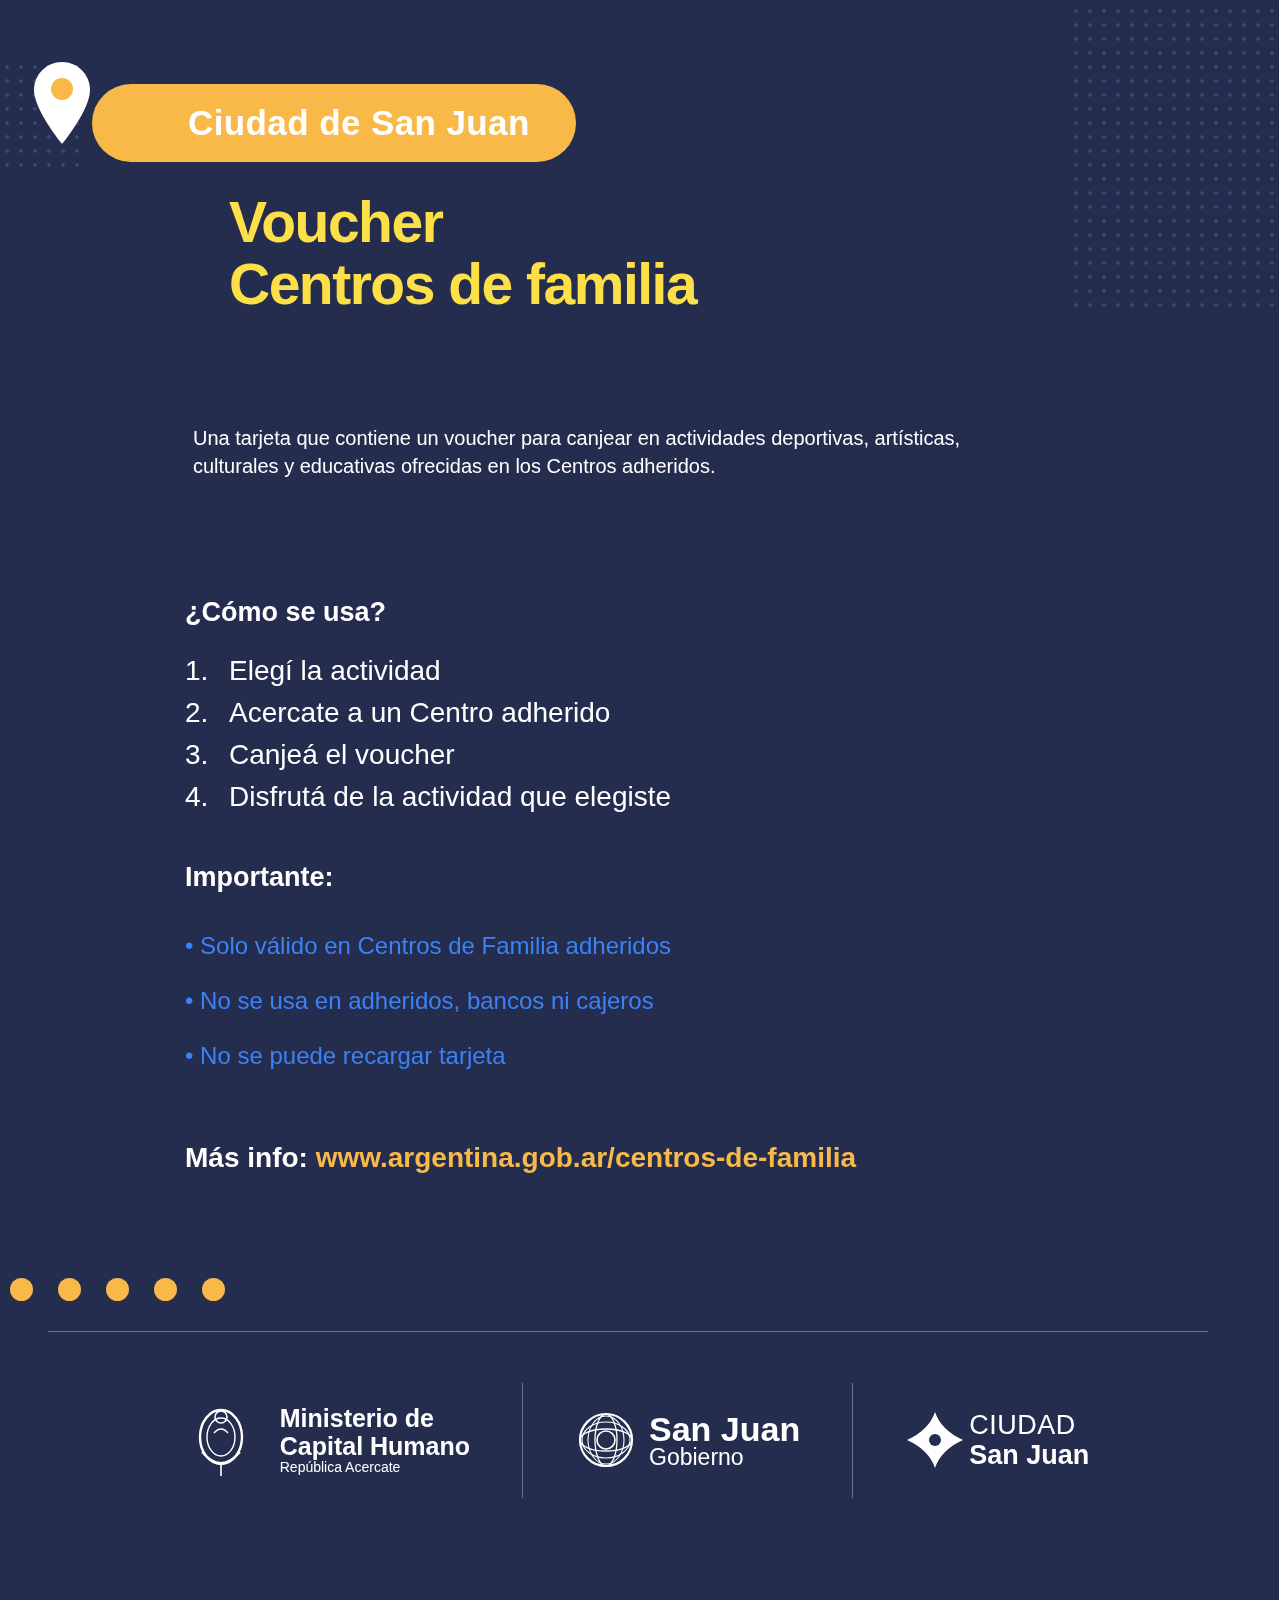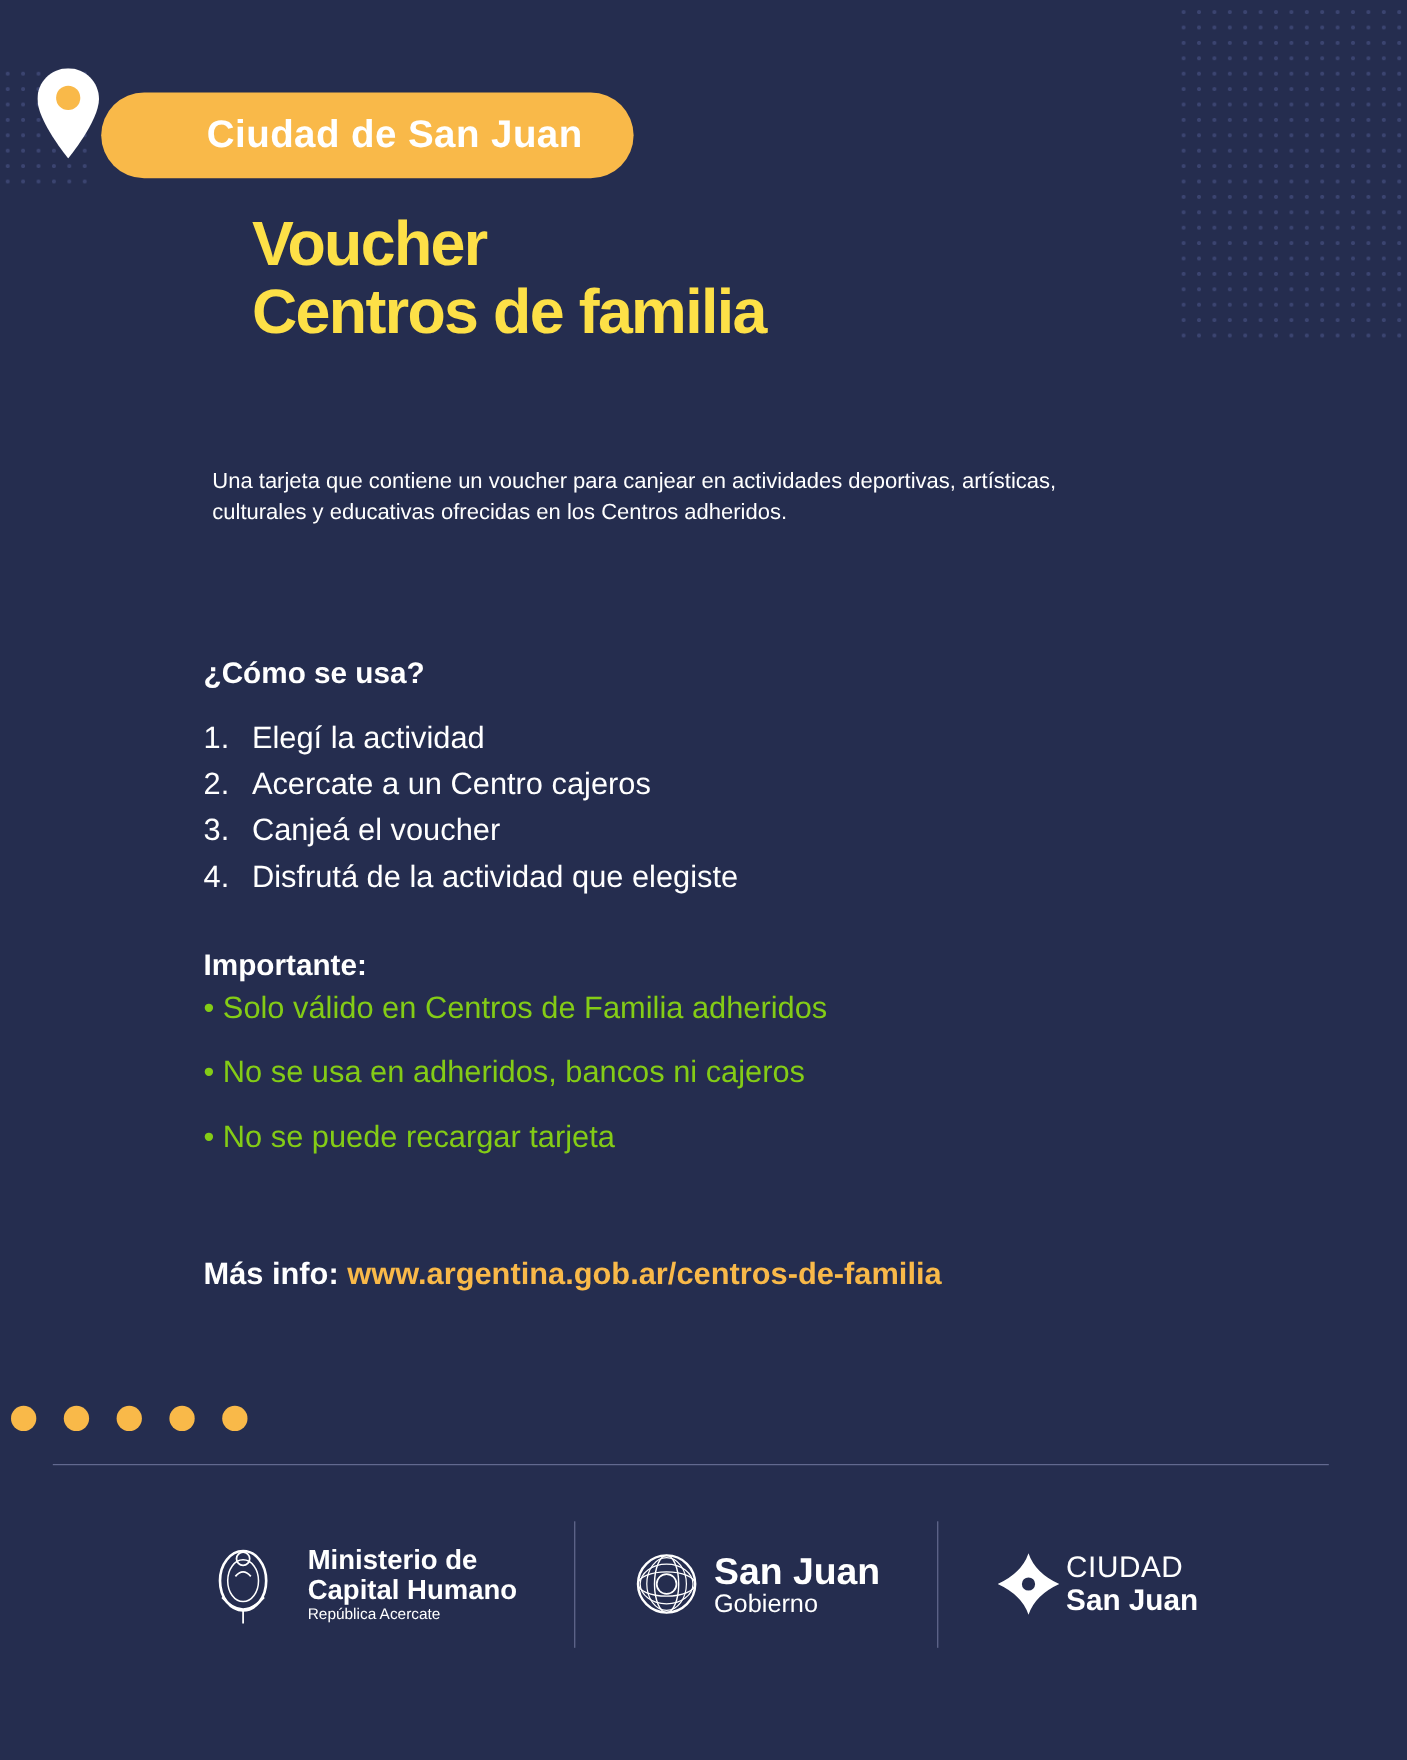--- a/index.html
+++ b/index.html
@@ -100,24 +100,24 @@
     color: #ffffff;
     font-size: 28px;
     line-height: 1.5;
   }
   .step { display: flex; }
   .step-num { width: 44px; flex: none; }
 
   .bullets {
     position: absolute;
     left: 185px;
-    top: 900px;
+    top: 932px;
     width: 900px;
-    color: #84cc16;
-    font-size: 28px;
+    color: #3b82f6;
+    font-size: 24px;
   }
   .bullet { margin-bottom: 27px; }
 
   .moreinfo {
     position: absolute;
     left: 185px;
     top: 1112px;
     font-size: 28px;
     font-weight: bold;
     color: #ffffff;
@@ -201,21 +201,21 @@
   <p class="intro">Una tarjeta que contiene un voucher para canjear en actividades deportivas, artísticas, culturales y educativas ofrecidas en los Centros adheridos.</p>
 
   <h2 class="h-sub h-como">¿Cómo se usa?</h2>
   <div class="steps">
     <div class="step">
       <span class="step-num">1.</span>
       <span>Elegí la actividad</span>
     </div>
     <div class="step">
       <span class="step-num">2.</span>
-      <span>Acercate a un Centro cajeros</span>
+      <span>Acercate a un Centro adherido</span>
     </div>
     <div class="step">
       <span class="step-num">3.</span>
       <span>Canjeá el voucher</span>
     </div>
     <div class="step">
       <span class="step-num">4.</span>
       <span>Disfrutá de la actividad que elegiste</span>
     </div>
   </div>

